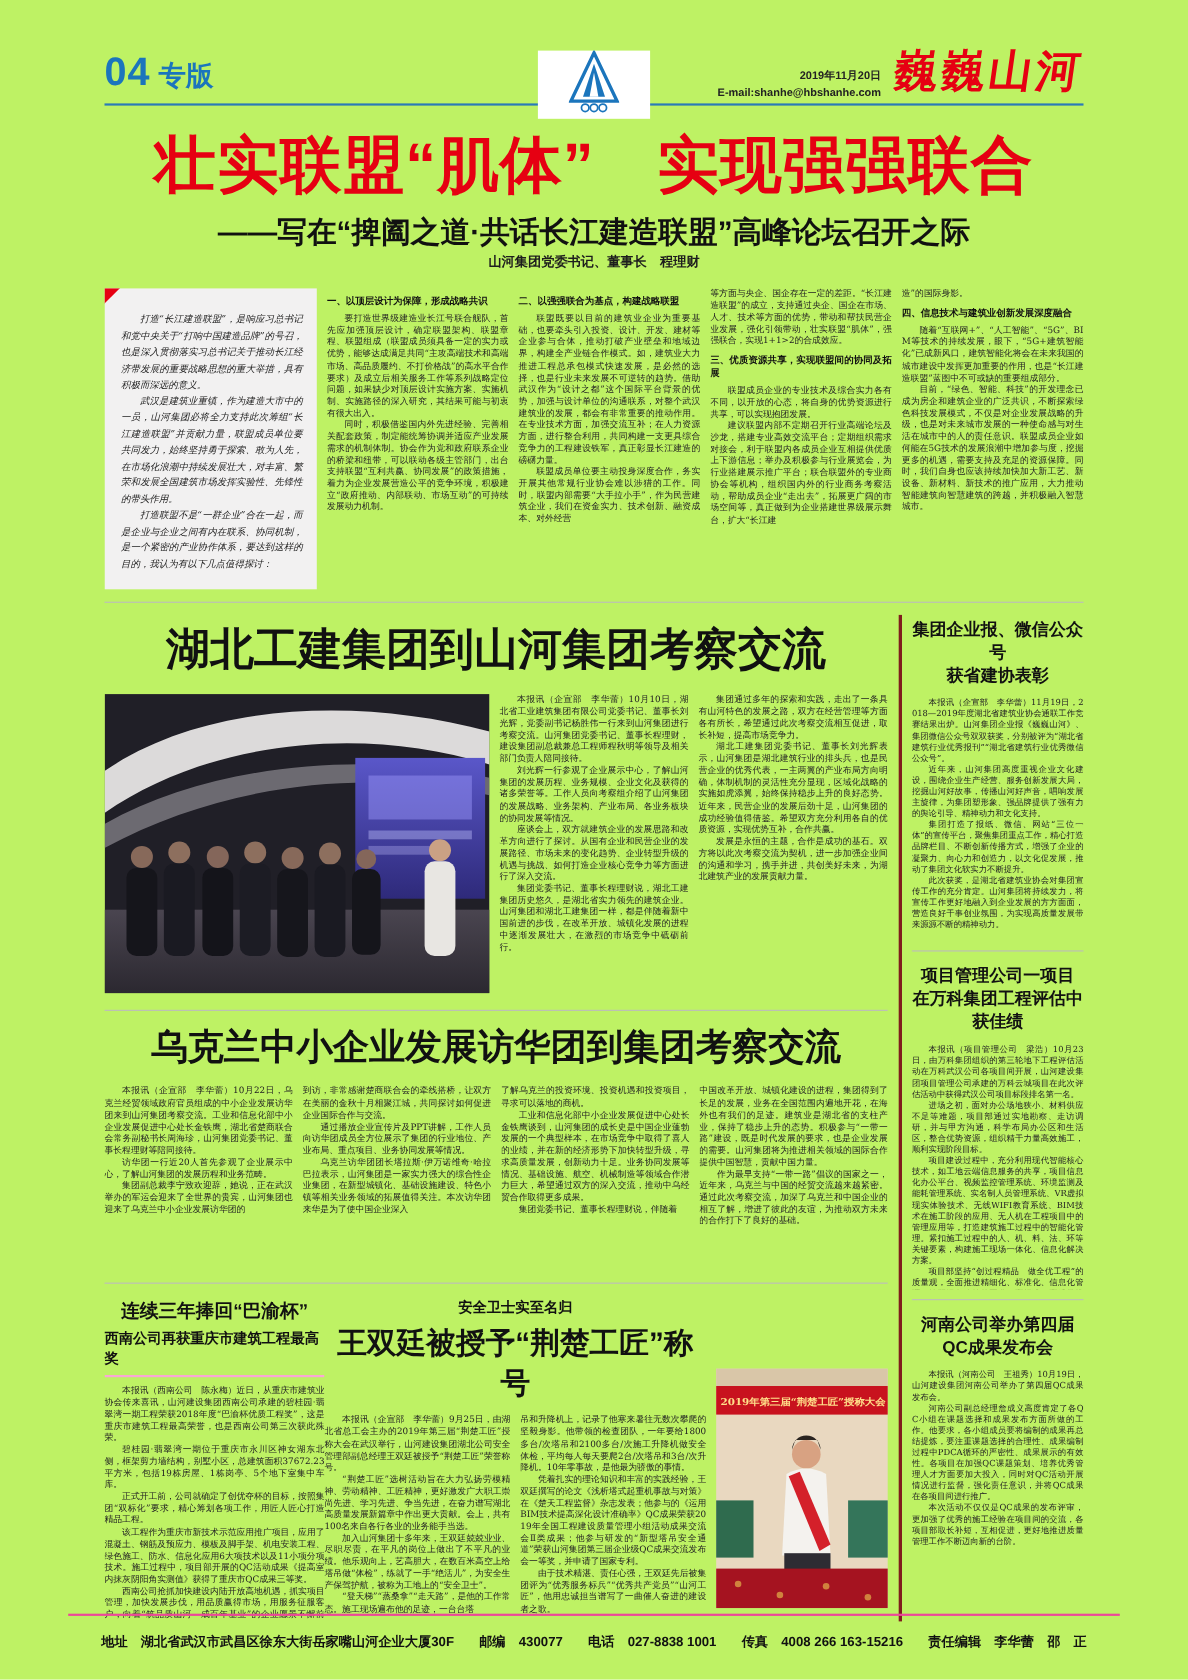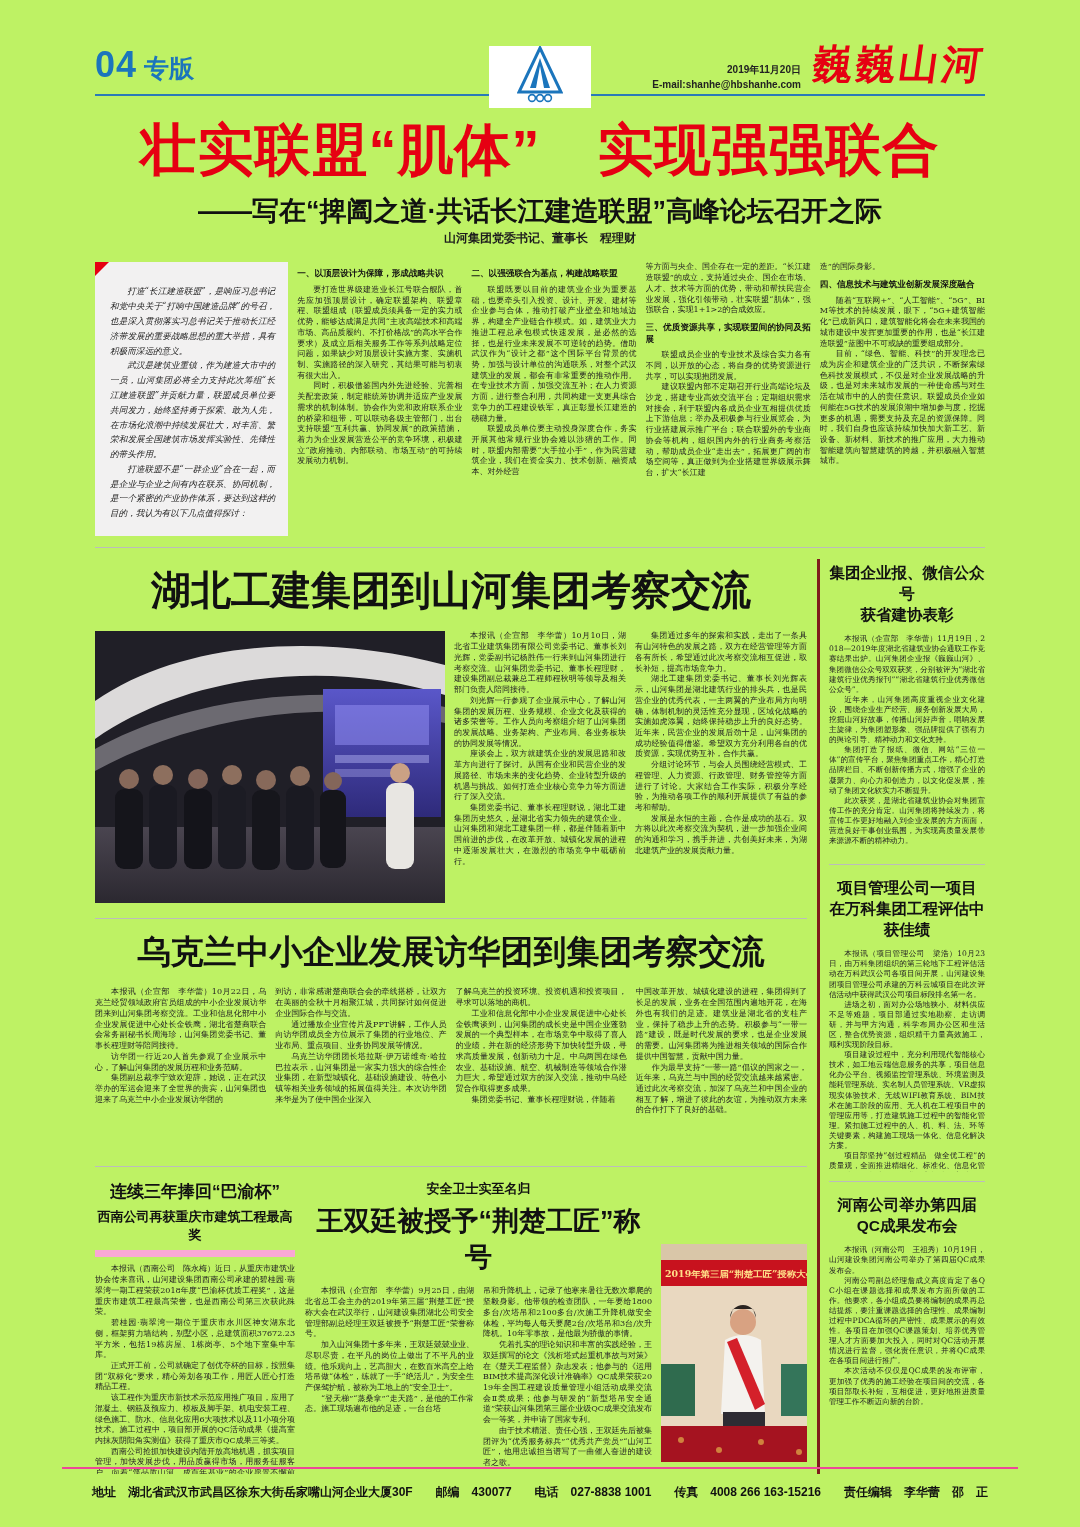--- a/index.html
+++ b/index.html
@@ -46,25 +46,25 @@
   .a2-headline { text-align:center; font-size:40px; font-weight:900; font-family:"Liberation Sans",sans-serif; margin:4px 0 13px; color:#111; }
   .a2-body { display:flex; gap:9px; height:276px; overflow:hidden; }
   .a2-photo { width:350px; height:272px; flex:none; }
   .a2-col { flex:1; overflow:hidden; }
 
   .a3-headline { text-align:center; font-size:33px; font-weight:900; font-family:"Liberation Sans",sans-serif; margin:2px 0 12px; color:#111; }
   .a3-body { display:flex; gap:9px; height:168px; overflow:hidden; }
   .a3-col { flex:1; overflow:hidden; }
 
   
-  .bottom { display:flex; gap:10px; margin-top:4px; height:296px; overflow:hidden; }
+  .bottom { display:flex; margin-top:4px; height:296px; overflow:hidden; }
   .b-left { width:200px; flex:none; overflow:hidden; }
   .bl-headline { text-align:center; font-size:17px; font-weight:bold; font-family:"Liberation Sans",sans-serif; margin:2px 0 5px; color:#111; }
-  .bl-sub { text-align:center; font-size:13px; font-weight:bold; font-family:"Liberation Sans",sans-serif;
-            border-bottom:7px solid #f9a8d4; padding-bottom:6px; margin-bottom:7px; color:#111; }
+  .bl-sub { text-align:left; font-size:13px; font-weight:bold; font-family:"Liberation Sans",sans-serif;
+            border-bottom:2px solid #f9a8d4; padding-bottom:6px; margin-bottom:7px; color:#111; }
   .b-mid { flex:1; display:flex; gap:9px; }
   .bm-text { width:347px; }
   .bm-kicker { text-align:center; font-size:13px; font-weight:bold; font-family:"Liberation Sans",sans-serif; margin-top:2px; color:#111; }
   .bm-headline { text-align:center; font-size:27px; font-weight:900; font-family:"Liberation Sans",sans-serif; margin:5px 0 11px; color:#111; }
   .bm-cols { display:flex; gap:9px; height:218px; overflow:hidden; }
   .bm-col { flex:1; overflow:hidden; }
   .bm-photo { width:158px; flex:none; margin-top:66px; }
 
   
   .sb-art { overflow:hidden; }
@@ -217,21 +217,20 @@
 
           <p class="seg seg-p">本报讯（企宣部　李华蕾）10月10日，湖北省工业建筑集团有限公司党委书记、董事长刘光辉，党委副书记杨胜伟一行来到山河集团进行考察交流。山河集团党委书记、董事长程理财，建设集团副总裁兼总工程师程秋明等领导及相关部门负责人陪同接待。</p>
               <p class="seg seg-p">刘光辉一行参观了企业展示中心，了解山河集团的发展历程、业务规模、企业文化及获得的诸多荣誉等。工作人员向考察组介绍了山河集团的发展战略、业务架构、产业布局、各业务板块的协同发展等情况。</p>
               <p class="seg seg-p">座谈会上，双方就建筑企业的发展思路和改革方向进行了探讨。从国有企业和民营企业的发展路径、市场未来的变化趋势、企业转型升级的机遇与挑战、如何打造企业核心竞争力等方面进行了深入交流。</p>
               <p class="seg seg-p">集团党委书记、董事长程理财说，湖北工建集团历史悠久，是湖北省实力领先的建筑企业。山河集团和湖北工建集团一样，都是伴随着新中国前进的步伐，在改革开放、城镇化发展的进程中逐渐发展壮大，在激烈的市场竞争中砥砺前行。</p>
             </div>
           <div class="a2-col">
 
           <p class="seg seg-p">集团通过多年的探索和实践，走出了一条具有山河特色的发展之路，双方在经营管理等方面各有所长，希望通过此次考察交流相互促进，取长补短，提高市场竞争力。</p>
               <p class="seg seg-p">湖北工建集团党委书记、董事长刘光辉表示，山河集团是湖北建筑行业的排头兵，也是民营企业的优秀代表，一主两翼的产业布局方向明确，体制机制的灵活性充分显现，区域化战略的实施如虎添翼，始终保持稳步上升的良好态势。近年来，民营企业的发展后劲十足，山河集团的成功经验值得借鉴。希望双方充分利用各自的优质资源，实现优势互补，合作共赢。</p>
-              <p class="seg seg-p">分组讨论环节，与会人员围绕经营模式、工程管理、人力资源、行政管理、财务管控等方面进行了讨论。大家结合工作实际，积极分享经验，为推动各项工作的顺利开展提供了有益的参考和帮助。</p>
               <p class="seg seg-p">发展是永恒的主题，合作是成功的基石。双方将以此次考察交流为契机，进一步加强企业间的沟通和学习，携手并进，共创美好未来，为湖北建筑产业的发展贡献力量。</p>
             </div>
         </div>
       </div>
 
       <hr class="rule-h">
 
       <div>
         <div class="a3-headline">乌克兰中小企业发展访华团到集团考察交流</div>
         <div class="a3-body">
@@ -243,21 +242,21 @@
             </div>
           <div class="a3-col">
 
           <p class="seg seg-c">到访，非常感谢楚商联合会的牵线搭桥，让双方在美丽的金秋十月相聚江城，共同探讨如何促进企业国际合作与交流。</p>
               <p class="seg seg-p">通过播放企业宣传片及PPT讲解，工作人员向访华团成员全方位展示了集团的行业地位、产业布局、重点项目、业务协同发展等情况。</p>
               <p class="seg seg-p">乌克兰访华团团长塔拉斯·伊万诺维奇·哈拉巴拉表示，山河集团是一家实力强大的综合性企业集团，在新型城镇化、基础设施建设、特色小镇等相关业务领域的拓展值得关注。本次访华团来华是为了使中国企业深入</p>
             </div>
           <div class="a3-col">
 
           <p class="seg seg-c">了解乌克兰的投资环境、投资机遇和投资项目，寻求可以落地的商机。</p>
-              <p class="seg seg-p">工业和信息化部中小企业发展促进中心处长金铁鹰谈到，山河集团的成长史是中国企业蓬勃发展的一个典型样本，在市场竞争中取得了喜人的业绩，并在新的经济形势下加快转型升级，寻求高质量发展，创新动力十足。中乌两国在绿色农业、基础设施、航空、机械制造等领域合作潜力巨大，希望通过双方的深入交流，推动中乌经贸合作取得更多成果。</p>
+              <p class="seg seg-p">工业和信息化部中小企业发展促进中心处长金铁鹰谈到，山河集团的成长史是中国企业蓬勃发展的一个典型样本，在市场竞争中取得了喜人的业绩，并在新的经济形势下加快转型升级，寻求高质量发展，创新动力十足。业务协同发展等情况、基础设施、航空、机械制造等领域合作潜力巨大，希望通过双方的深入交流，推动中乌经贸合作取得更多成果。</p>
               <p class="seg seg-p">集团党委书记、董事长程理财说，伴随着</p>
             </div>
           <div class="a3-col">
 
           <p class="seg seg-c">中国改革开放、城镇化建设的进程，集团得到了长足的发展，业务在全国范围内遍地开花，在海外也有我们的足迹。建筑业是湖北省的支柱产业，保持了稳步上升的态势。积极参与“一带一路”建设，既是时代发展的要求，也是企业发展的需要。山河集团将为推进相关领域的国际合作提供中国智慧，贡献中国力量。</p>
               <p class="seg seg-p">作为最早支持“一带一路”倡议的国家之一，近年来，乌克兰与中国的经贸交流越来越紧密。通过此次考察交流，加深了乌克兰和中国企业的相互了解，增进了彼此的友谊，为推动双方未来的合作打下了良好的基础。</p>
             </div>
         </div>
       </div>
 
@@ -277,20 +276,21 @@
             </div>
         </div>
         <div class="b-mid">
           <div class="bm-text">
             <div class="bm-kicker">安全卫士实至名归</div>
             <div class="bm-headline">王双廷被授予“荆楚工匠”称号</div>
             <div class="bm-cols">
               <div class="bm-col">
 
               <p class="seg seg-p">本报讯（企宣部　李华蕾）9月25日，由湖北省总工会主办的2019年第三届“荆楚工匠”授称大会在武汉举行，山河建设集团湖北公司安全管理部副总经理王双廷被授予“荆楚工匠”荣誉称号。</p>
+                  <p class="seg seg-p">“荆楚工匠”选树活动旨在大力弘扬劳模精神、劳动精神、工匠精神，更好激发广大职工崇尚先进、学习先进、争当先进，在奋力谱写湖北高质量发展新篇章中作出更大贡献。会上，共有100名来自各行各业的业务能手当选。</p>
                   <p class="seg seg-p">加入山河集团十多年来，王双廷兢兢业业、尽职尽责，在平凡的岗位上做出了不平凡的业绩。他乐观向上，艺高胆大，在数百米高空上给塔吊做“体检”，练就了一手“绝活儿”，为安全生产保驾护航，被称为工地上的“安全卫士”。</p>
                   <p class="seg seg-p">“登天梯”“蒸桑拿”“走天路”，是他的工作常态。施工现场遍布他的足迹，一台台塔</p>
                 </div>
               <div class="bm-col">
 
               <p class="seg seg-c">吊和升降机上，记录了他寒来暑往无数次攀爬的坚毅身影。他带领的检查团队，一年要给1800多台/次塔吊和2100多台/次施工升降机做安全体检，平均每人每天要爬2台/次塔吊和3台/次升降机。10年零事故，是他最为骄傲的事情。</p>
                   <p class="seg seg-p">凭着扎实的理论知识和丰富的实践经验，王双廷撰写的论文《浅析塔式起重机事故与对策》在《楚天工程监督》杂志发表；他参与的《运用BIM技术提高深化设计准确率》QC成果荣获2019年全国工程建设质量管理小组活动成果交流会Ⅱ类成果；他参与研发的“新型塔吊安全通道”荣获山河集团第三届企业级QC成果交流发布会一等奖，并申请了国家专利。</p>
                   <p class="seg seg-p">由于技术精湛、责任心强，王双廷先后被集团评为“优秀服务标兵”“优秀共产党员”“山河工匠”，他用忠诚担当谱写了一曲催人奋进的建设者之歌。</p>
                 </div>
             </div>

